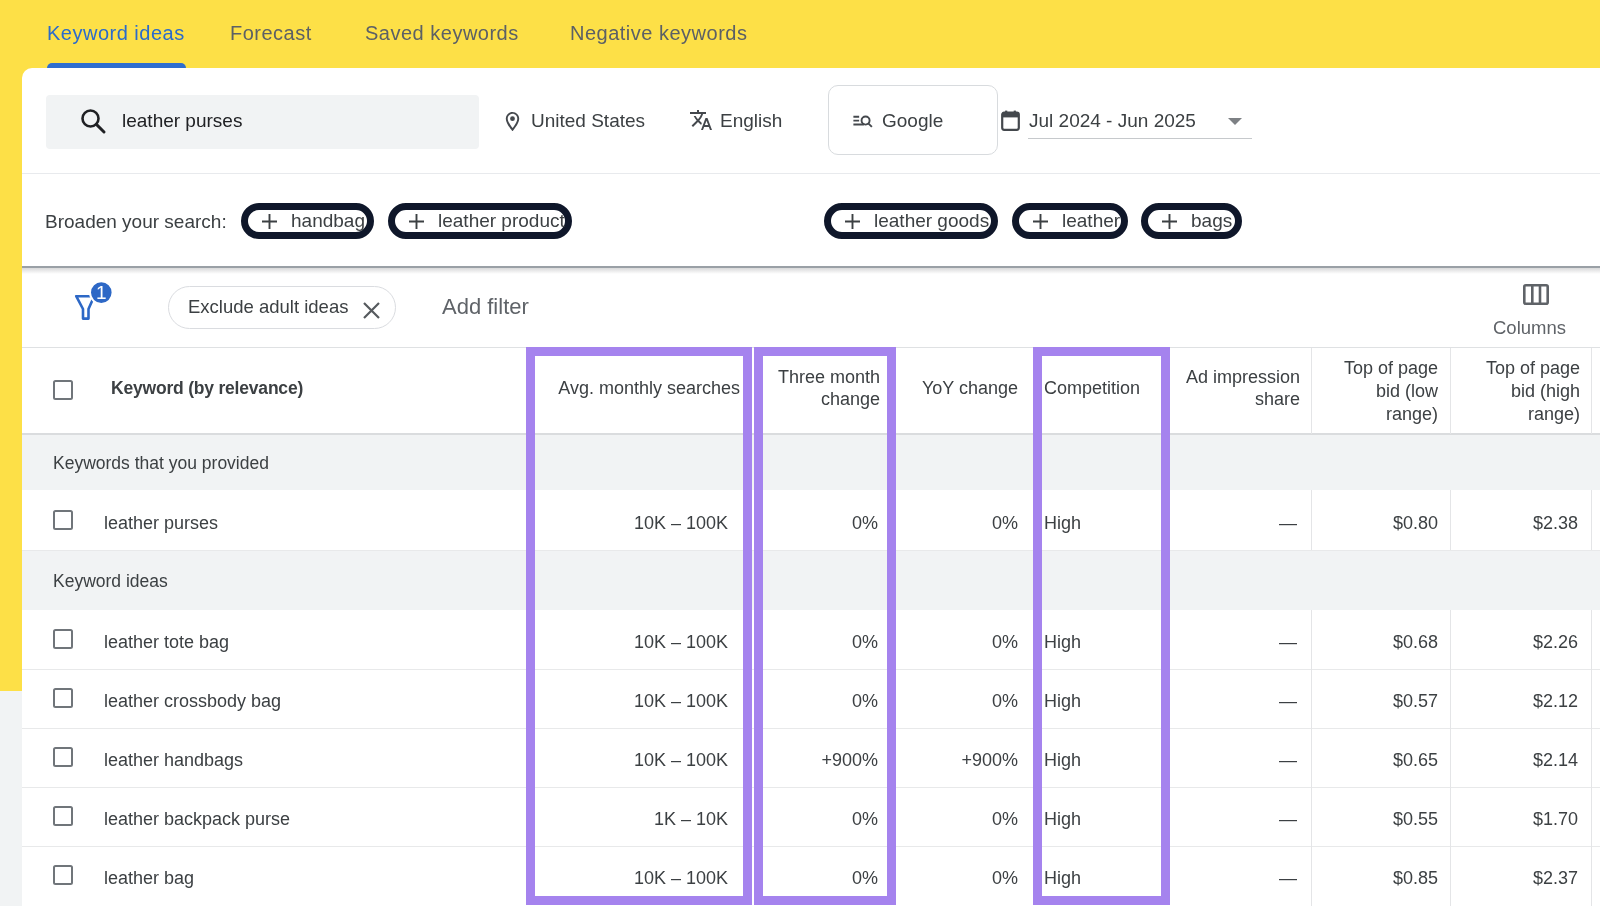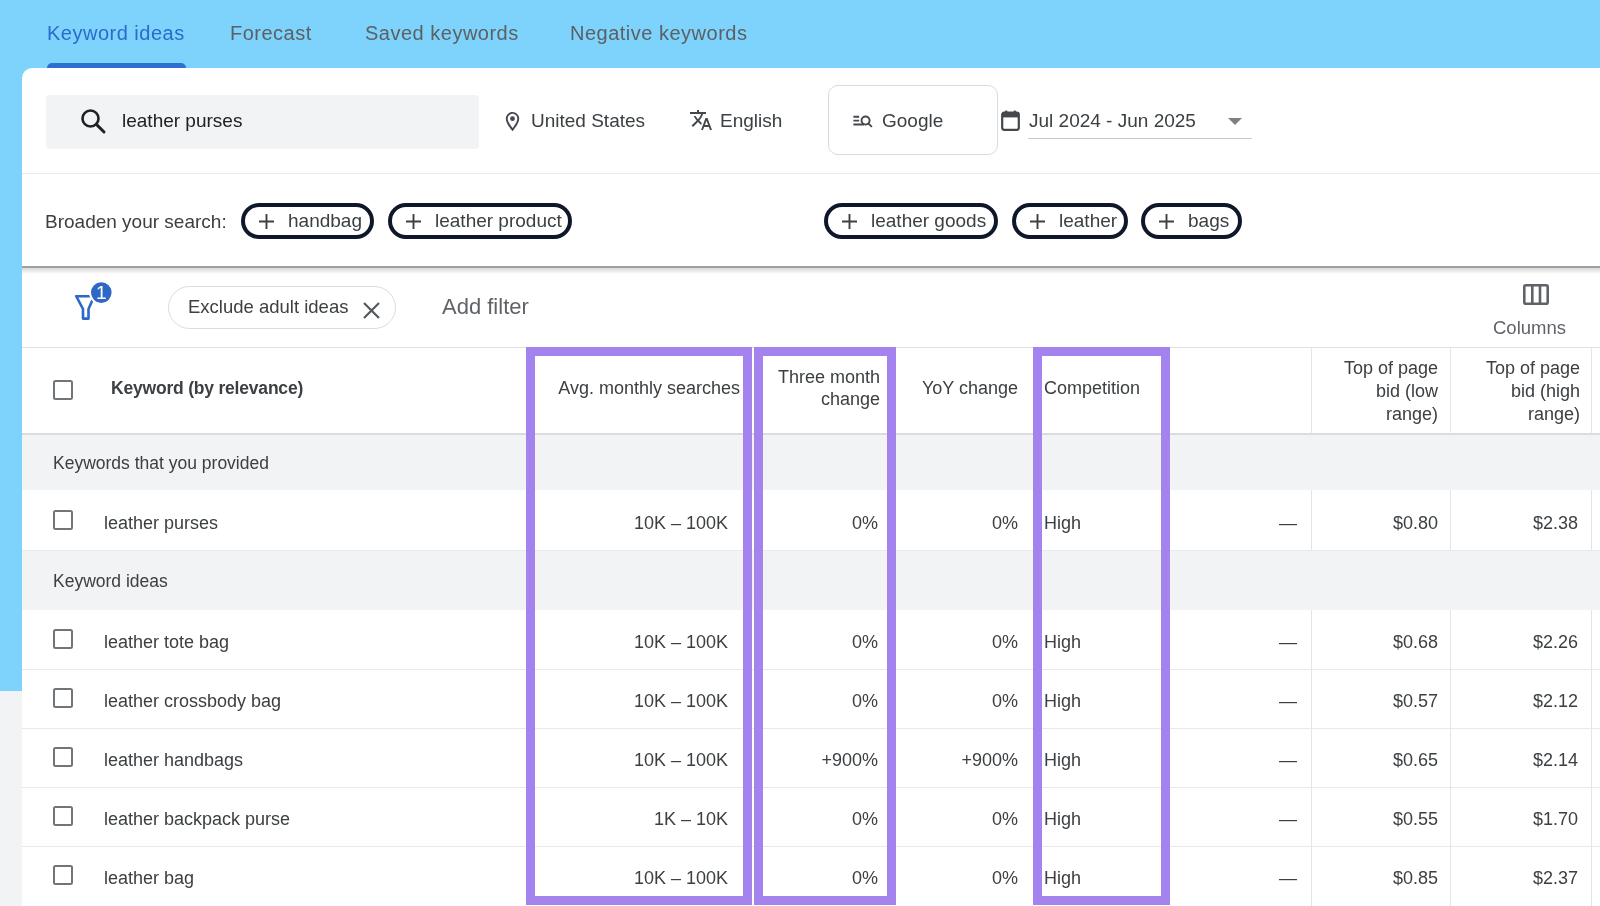--- a/index.html
+++ b/index.html
@@ -1,20 +1,20 @@
 <!DOCTYPE html>
 <html><head>
 <meta charset="utf-8">
 <style>
 *{margin:0;padding:0;box-sizing:border-box}
 html,body{width:1600px;height:906px;overflow:hidden;background:#f1f3f4;font-family:"Liberation Sans",sans-serif;}
-#page{position:relative;width:1600px;height:691px;background:#7dd3fc}
+#page{position:relative;width:1600px;height:691px;background:#fde047}
 .abs{position:absolute}
 .rt{text-align:right}
-.chip{position:absolute;top:203px;height:36px;border:4px solid #0f172a;border-radius:18px;background:#fff;display:flex;align-items:center;padding-left:13px;color:#3c4043;font-size:19px}
+.chip{position:absolute;top:203px;height:36px;border:7px solid #0f172a;border-radius:18px;background:#fff;display:flex;align-items:center;padding-left:13px;color:#3c4043;font-size:19px}
 .chip .plus{margin-right:13px;flex:none}
 .vline{position:absolute;width:1px;background:#e4e5e7}
 .hline{position:absolute;height:1px;background:#e8e9ea}
 .cbx{position:absolute;width:20px;height:20px;border:2.2px solid #70757a;border-radius:2.5px;background:#fff}
 .pbox{position:absolute;border:9px solid #a583ee;top:347px;height:558px}
 .cell{position:absolute;font-size:18px;color:#3c4043;line-height:20px;white-space:nowrap}
 .hdr{position:absolute;font-size:18px;color:#3c4043;line-height:22px;white-space:nowrap}
 </style>
 </head>
 <body>
@@ -123,20 +123,21 @@
   <div class="abs" style="left:1493px;top:319px;width:90px;font-size:18.5px;line-height:18.5px;color:#5f6368;text-align:left">Columns</div>
 
   <div class="abs" style="left:22px;top:347px;width:1578px;height:1px;background:#dfe1e3"></div>
 
   <div class="cbx" style="left:53px;top:380px"></div>
   <div class="hdr" style="left:111px;top:377px;font-weight:bold;font-size:17.5px;letter-spacing:-.2px">Keyword (by relevance)</div>
   <div class="hdr rt" style="left:540px;top:377px;width:200px">Avg. monthly searches</div>
   <div class="hdr rt" style="left:730px;top:366px;width:150px">Three month<br>change</div>
   <div class="hdr rt" style="left:868px;top:377px;width:150px">YoY change</div>
   <div class="hdr" style="left:1044px;top:377px">Competition</div>
+  <div class="hdr rt" style="left:1150px;top:366px;width:150px">Ad impression<br>share</div>
   <div class="hdr rt" style="left:1288px;top:357px;width:150px;line-height:23px">Top of page<br>bid (low<br>range)</div>
   <div class="hdr rt" style="left:1430px;top:357px;width:150px;line-height:23px">Top of page<br>bid (high<br>range)</div>
   <div class="abs" style="left:22px;top:433px;width:1578px;height:2px;background:#dadcde"></div>
 
   <div class="abs" style="left:22px;top:435px;width:1578px;height:55px;background:#f1f3f4"></div>
   <div class="cell" style="left:53px;top:453px;font-size:17.5px">Keywords that you provided</div>
 
   <div class="cbx" style="left:53px;top:510px"></div>
   <div class="cell" style="left:104px;top:513px">leather purses</div>
   <div class="cell rt" style="left:528px;top:513px;width:200px">10K – 100K</div>

